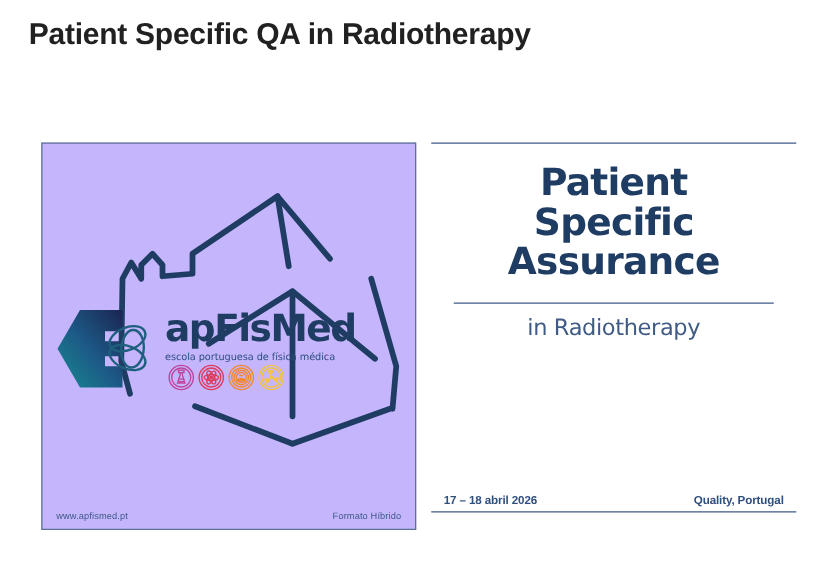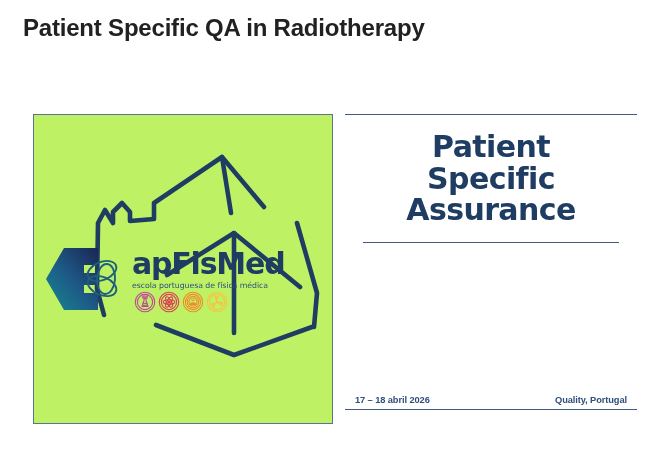--- a/index.html
+++ b/index.html
@@ -28,21 +28,21 @@
 
   
   .poster-panel {
     position: absolute;
     left: 33px;
     top: 114px;
     width: 300px;
     height: 310px;
     box-sizing: border-box;
     border: 1.3px solid #5b7196;
-    background: #bef264;
+    background: #c4b5fd;
     overflow: hidden;
   }
   .poster-art {
     position: absolute;
     left: 0;
     top: 0;
     width: 300px;
     height: 310px;
   }
   .poster-footer {
@@ -249,36 +249,41 @@
           <circle cx="12" cy="12" r="1.7" fill="#f6c344" stroke="none"></circle>
           <path d="M12 11 L12 5.2 A6.8 6.8 0 0 1 17 8 Z" fill="#f6c344" stroke="none" transform="rotate(-30 12 12)"></path>
           <path d="M12 11 L12 5.2 A6.8 6.8 0 0 1 17 8 Z" fill="#f6c344" stroke="none" transform="rotate(90 12 12)"></path>
           <path d="M12 11 L12 5.2 A6.8 6.8 0 0 1 17 8 Z" fill="#f6c344" stroke="none" transform="rotate(210 12 12)"></path>
         </g>
       </svg>
 
     </div>
   </div>
 
+  <div class="poster-footer">
+    <span>www.apfismed.pt</span>
+    <span>Formato Híbrido</span>
+  </div>
 </div>
 
 <div class="right-col">
 
   <div class="rule"></div>
 
   <div class="big-heading">
     <div>Patient</div>
     <div>Specific</div>
     <div>Assurance</div>
   </div>
 
   <div style="height:16px"></div>
   <div class="rule-inset"></div>
   <div style="height:9px"></div>
 
+  <div class="sub-heading">in Radiotherapy</div>
 
   <div class="right-footer">
     <div class="right-footer-row">
       <span>17 – 18 abril 2026</span>
       <span>Quality, Portugal</span>
     </div>
     <div class="rule"></div>
   </div>
 </div>
 

